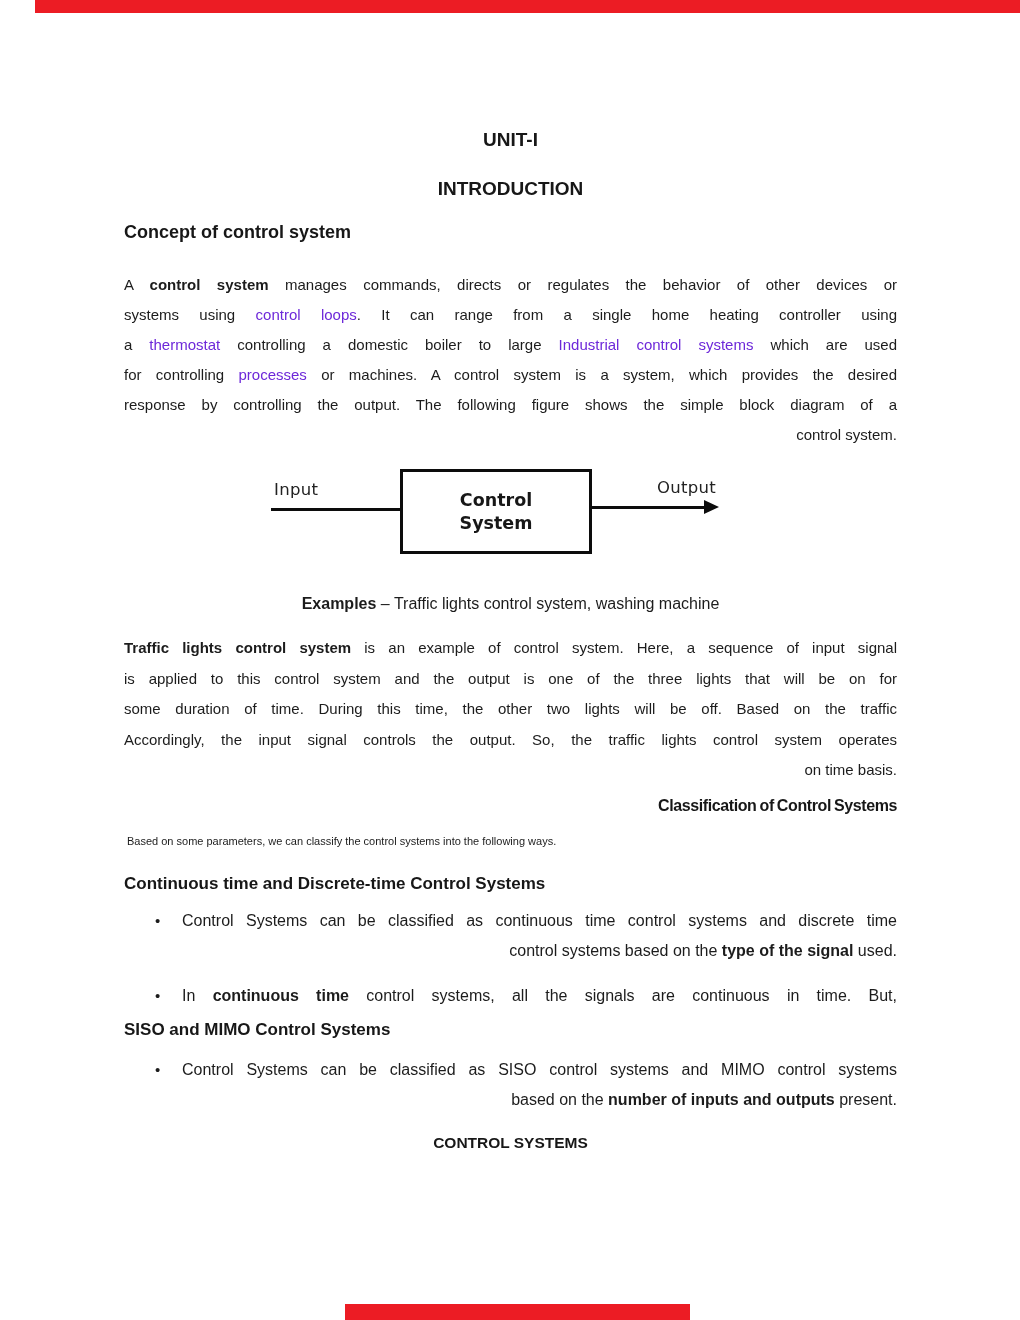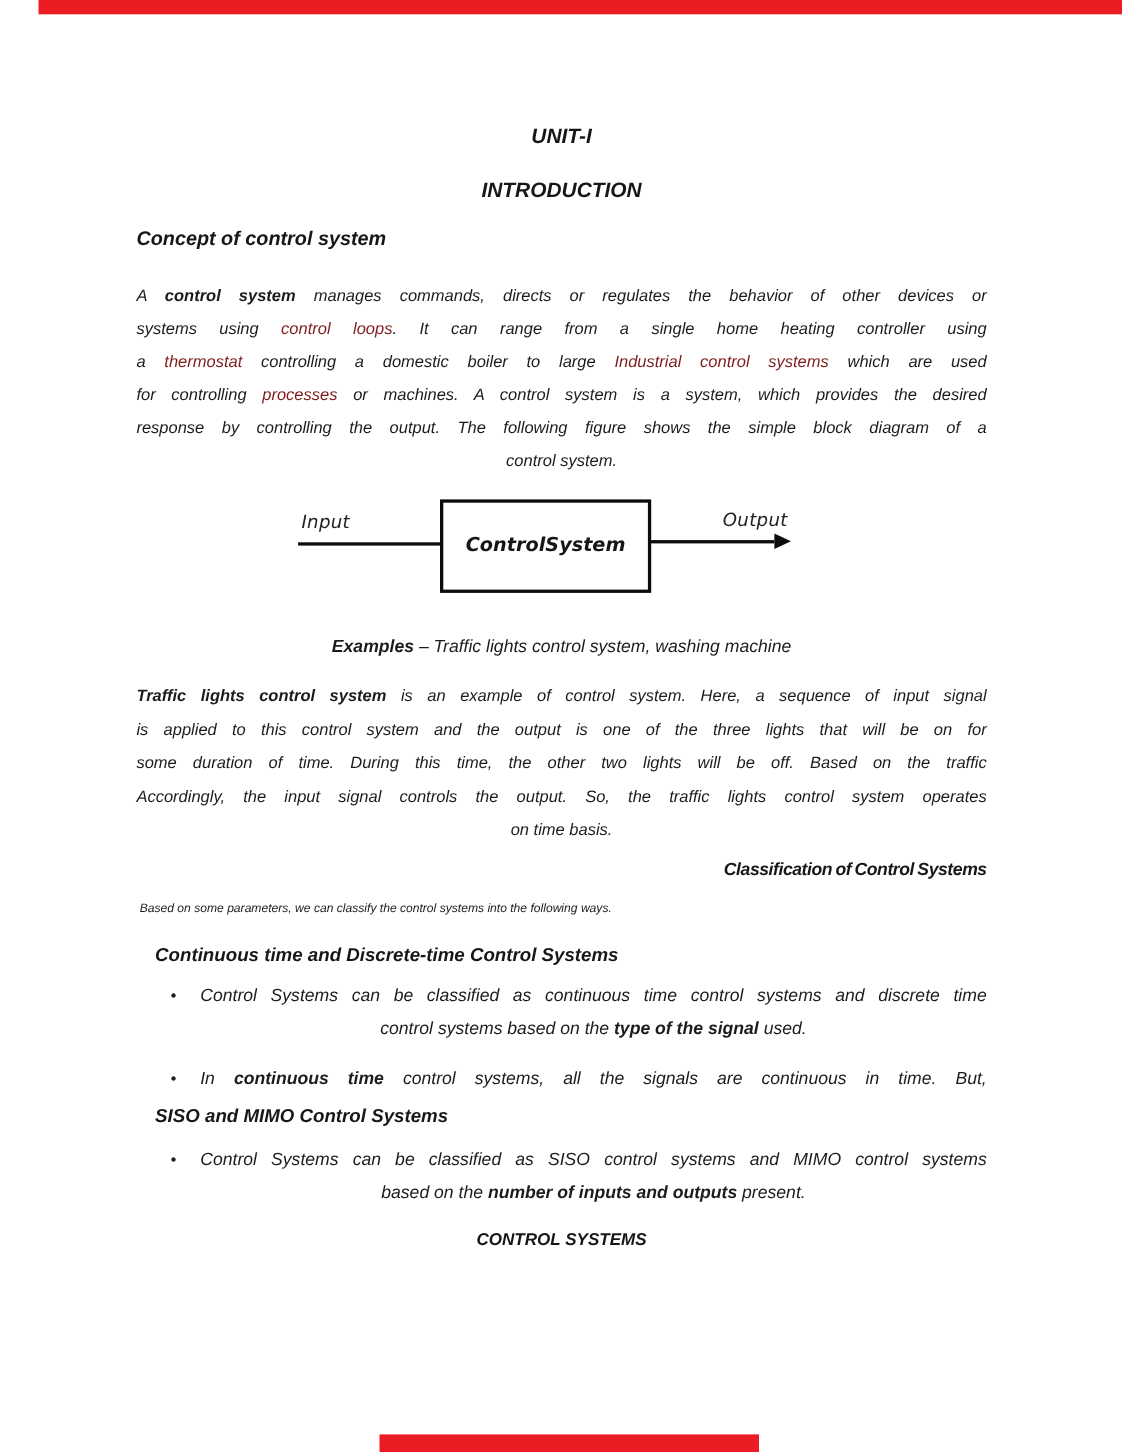--- a/index.html
+++ b/index.html
@@ -8,39 +8,39 @@
     background: #ffffff;
     font-family: "Liberation Sans", sans-serif;
     color: #1c1c1c;
     position: relative;
     overflow: hidden;
   }
   .strip { position: absolute; background: #ec1c24; }
   .strip-top { left: 35px; right: 0; top: 0; height: 13px; }
   .strip-bottom { left: 345px; top: 1304px; width: 345px; height: 16px; }
 
-  .content { position: absolute; left: 124px; top: 1px; width: 773px; font-style: italic; }
+  .content { position: absolute; left: 124px; top: 16px; width: 773px; }
 
   .title-center { text-align: center; font-weight: bold; color: #171717; }
   .unit-title { margin-top: 112px; font-size: 19px; line-height: 23px; }
   .intro-title { margin-top: 26px; font-size: 19px; line-height: 23px; }
 
   .h-concept { margin-top: 21px; font-size: 18px; font-weight: bold; color: #171717; line-height: 22px; }
   .h-class { margin-top: 10px; font-size: 16px; font-weight: bold; color: #171717; line-height: 20px; letter-spacing: -0.4px; word-spacing: -1px; text-align: right; }
-  .h-sub { margin-top: 21px; font-size: 17px; font-weight: bold; color: #171717; line-height: 21px; margin-left: 17px; }
+  .h-sub { margin-top: 21px; font-size: 17px; font-weight: bold; color: #171717; line-height: 21px; }
   .h-siso { margin-top: 8px; }
 
   .para { font-size: 15px; line-height: 30px; }
   .para-1 { margin-top: 27px; }
   .para-2 { margin-top: 18px; line-height: 30.5px; }
 
-  .rl-line { text-align: center; white-space: nowrap; }
+  .rl-line { text-align: right; white-space: nowrap; }
   .rl-line.just { text-align: justify; text-align-last: justify; white-space: normal; }
   .b { font-weight: bold; }
-  .link { color: #7f1d1d; }
+  .link { color: #6d28d9; }
 
   .examples-line { margin-top: 38px; font-size: 16px; line-height: 22px; text-align: center; }
   .based-line { margin-top: 15px; font-size: 11px; line-height: 21px; padding-left: 3px; }
 
   .bullet { display: flex; font-size: 16px; line-height: 30px; }
   .bullet-1 { margin-top: 12px; }
   .bullet-2 { margin-top: 15px; }
   .bullet-3 { margin-top: 15px; }
   .bullet .dot { width: 58px; box-sizing: border-box; padding-left: 31px; font-size: 15px; }
   .bullet .btext { flex: 1; }
@@ -60,21 +60,21 @@
     position: absolute; width: 0; height: 0;
     border-left: 15px solid #0c0c0c;
     border-top: 7px solid transparent;
     border-bottom: 7px solid transparent;
   }
   .head-input { left: 284px; top: 33px; }
   .head-output { left: 580px; top: 31px; }
   .diag-box {
     position: absolute; left: 276px; top: 0; width: 186px; height: 79px;
     border: 3px solid #0c0c0c; background: #fff;
-    display: flex; flex-direction: row; align-items: center; justify-content: center;
+    display: flex; flex-direction: column; align-items: center; justify-content: center;
     font-family: "DejaVu Sans", sans-serif; font-weight: bold;
     font-size: 17.5px; line-height: 23px; color: #171717;
   }
 
   .footer-line { margin-top: 18px; text-align: center; font-weight: bold; font-size: 15.5px; color: #171717; line-height: 19px; }
 </style>
 </head>
 <body>
 
 <div class="strip strip-top"></div>

